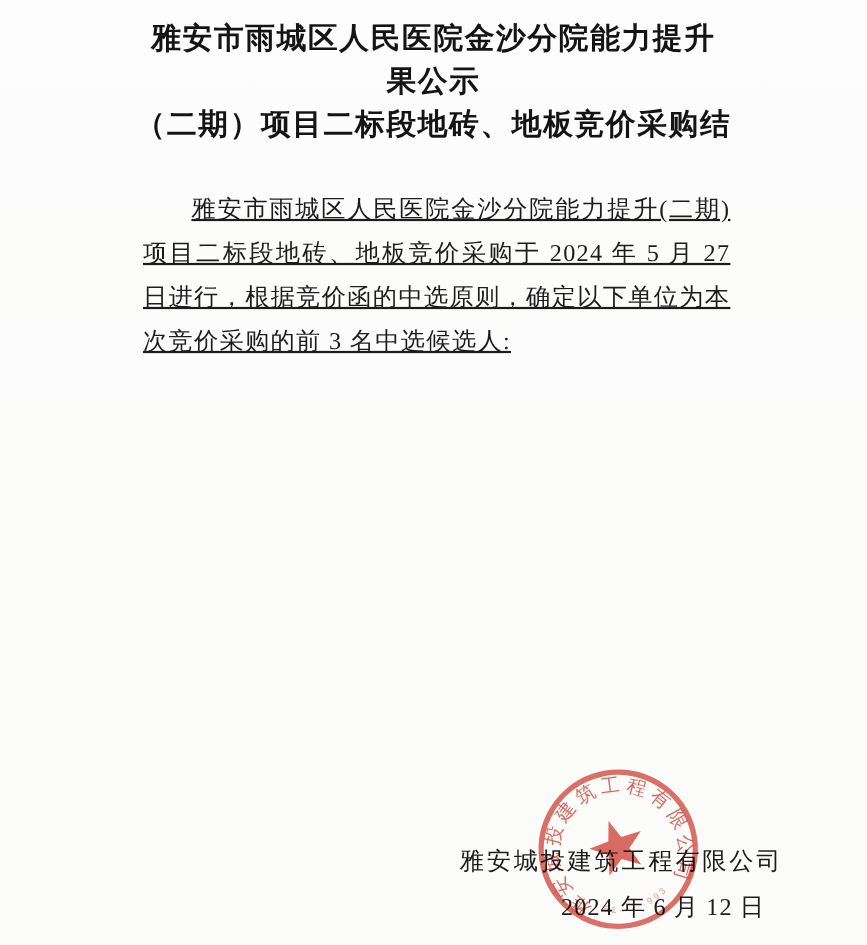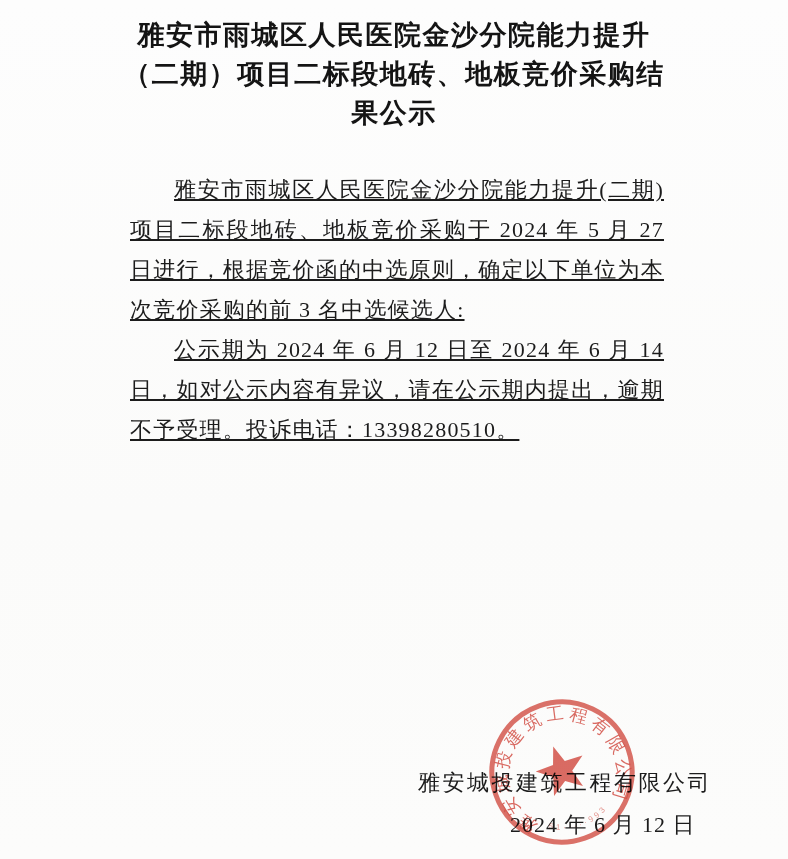--- a/index.html
+++ b/index.html
@@ -78,27 +78,26 @@
     opacity: 0.88;
   }
 </style>
 </head>
 <body>
 
 <div class="page">
 
   <div class="title-block">
     <div class="title-line">雅安市雨城区人民医院金沙分院能力提升</div>
+    <div class="title-line">果公示</div>
     <div class="title-line">（二期）项目二标段地砖、地板竞价采购结</div>
-    <div class="title-line">果公示</div>
   </div>
 
   <div class="body-block">
     <p class="indent">雅安市雨城区人民医院金沙分院能力提升(二期)项目二标段地砖、地板竞价采购于 2024 年 5 月 27 日进行，根据竞价函的中选原则，确定以下单位为本次竞价采购的前 3 名中选候选人:</p>
-    <p class="indent">公示期为 2024 年 6 月 12 日至 2024 年 6 月 14 日，如对公示内容有异议，请在公示期内提出，逾期不予受理。投诉电话：13398280510。</p>
   </div>
 
   <div class="signature-company">雅安城投建筑工程有限公司</div>
   <div class="signature-date">2024 年 6 月 12 日</div>
 
   <svg class="seal" viewBox="0 0 156 160" xmlns="http://www.w3.org/2000/svg">
     <defs>
       <path id="seal-arc" d="M 33.9 111.4 A 55 55 0 1 1 122.1 111.4" fill="none"></path>
       <path id="seal-code-arc" d="M 27.8 105 A 58 58 0 0 0 128.2 105" fill="none"></path>
     </defs>

